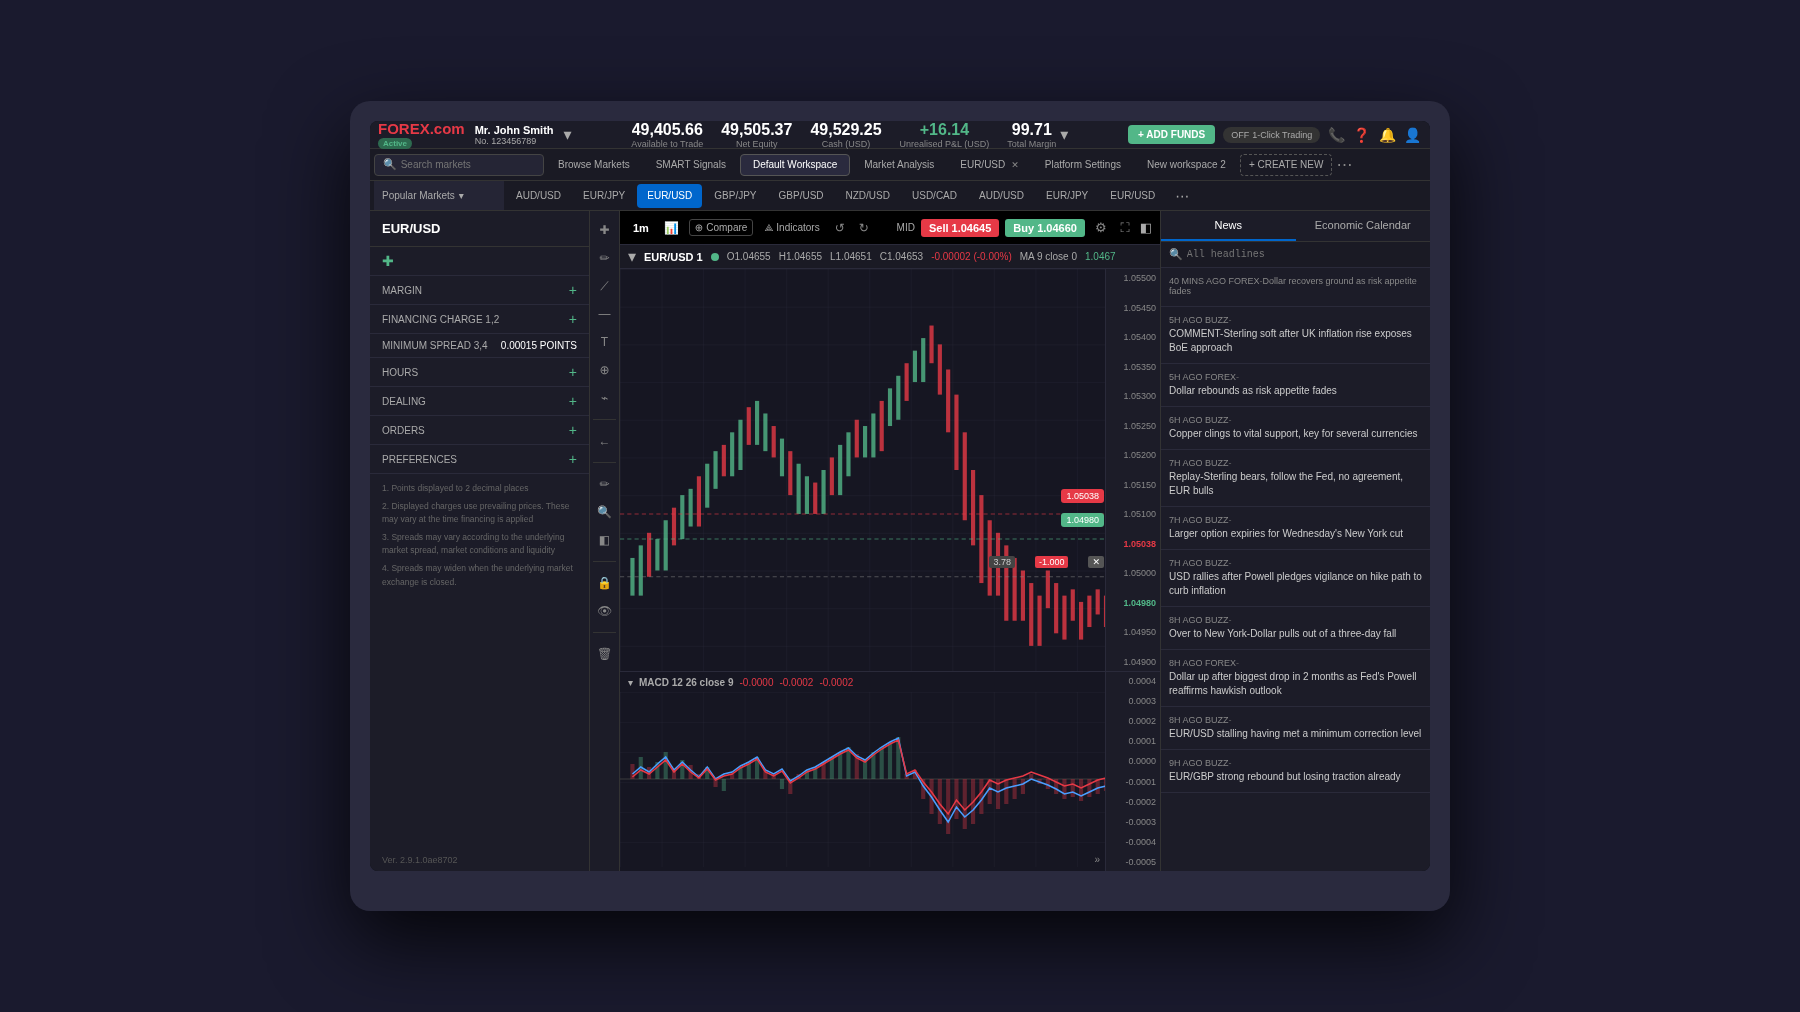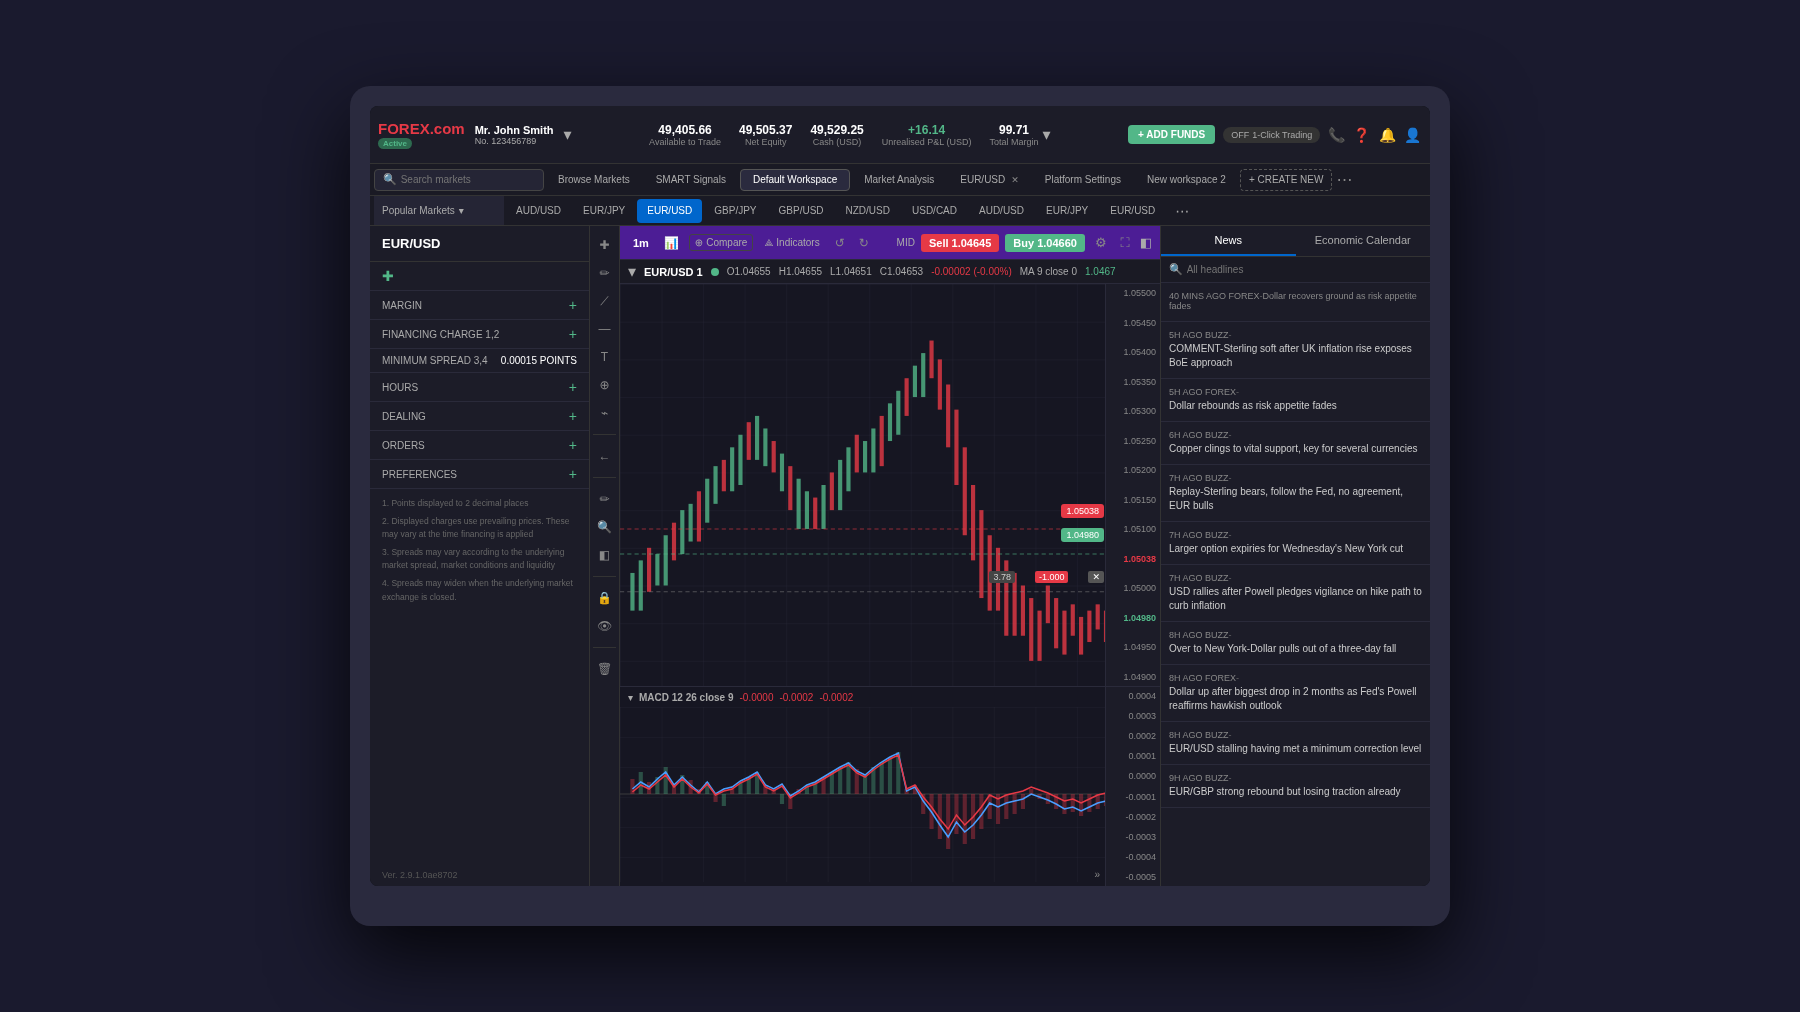--- a/index.html
+++ b/index.html
@@ -22,21 +22,21 @@
       background: #0d1117;
       border-radius: 8px;
       overflow: hidden;
       width: 100%;
     }
     
     .top-bar {
       background: #1c1c28;
       display: flex;
       align-items: center;
-      height: 58px;
+      height: 28px;
       padding: 0 8px;
       gap: 6px;
       border-bottom: 1px solid #333;
     }
     .logo-area {
       display: flex;
       align-items: center;
       gap: 6px;
       min-width: 160px;
     }
@@ -66,21 +66,21 @@
       display: flex;
       gap: 18px;
       flex: 1;
       justify-content: center;
     }
     .stat-item {
       display: flex;
       flex-direction: column;
       align-items: center;
     }
-    .stat-value { color: #fff; font-size: 12px; font-weight: bold; }
+    .stat-value { color: #fff; font-size: 16px; font-weight: bold; }
     .stat-value.positive { color: #52b788; }
     .stat-label { color: #888; font-size: 9px; }
     .top-right {
       display: flex;
       align-items: center;
       gap: 8px;
     }
     .add-funds-btn {
       background: #52b788;
       color: #fff;
@@ -296,21 +296,21 @@
       display: flex;
       flex-direction: column;
       background: #161622;
     }
     .chart-header {
       display: flex;
       align-items: center;
       gap: 6px;
       padding: 4px 8px;
       border-bottom: 1px solid #2a2a3a;
-      background: #4c1d95;
+      background: #000000;
       height: 34px;
     }
     .chart-timeframe {
       font-size: 11px;
       color: #aaa;
       cursor: pointer;
       padding: 2px 5px;
     }
     .chart-timeframe.active { color: #fff; font-weight: bold; }
     .chart-icon-btn {
@@ -474,20 +474,21 @@
       background: #1a1a24;
       border-bottom: 1px solid #2a2a3a;
     }
     .news-search input {
       background: transparent;
       border: none;
       color: #aaa;
       font-size: 10px;
       outline: none;
       flex: 1;
+      font-family: Liberation Mono, monospace;
     }
     .news-list {
       flex: 1;
       overflow-y: auto;
     }
     .news-item {
       padding: 8px;
       border-bottom: 1px solid #2a2a3a;
       cursor: pointer;
     }

